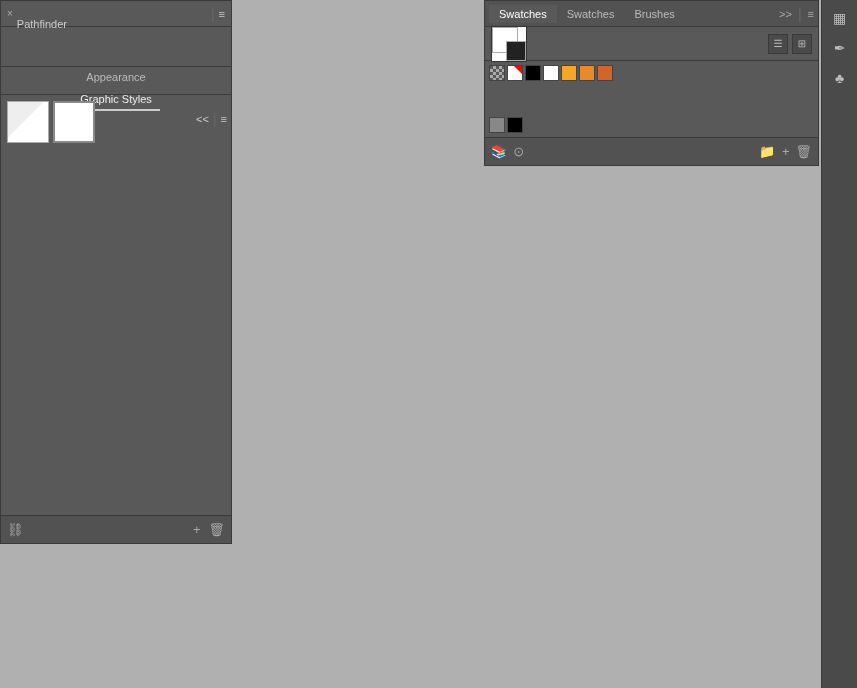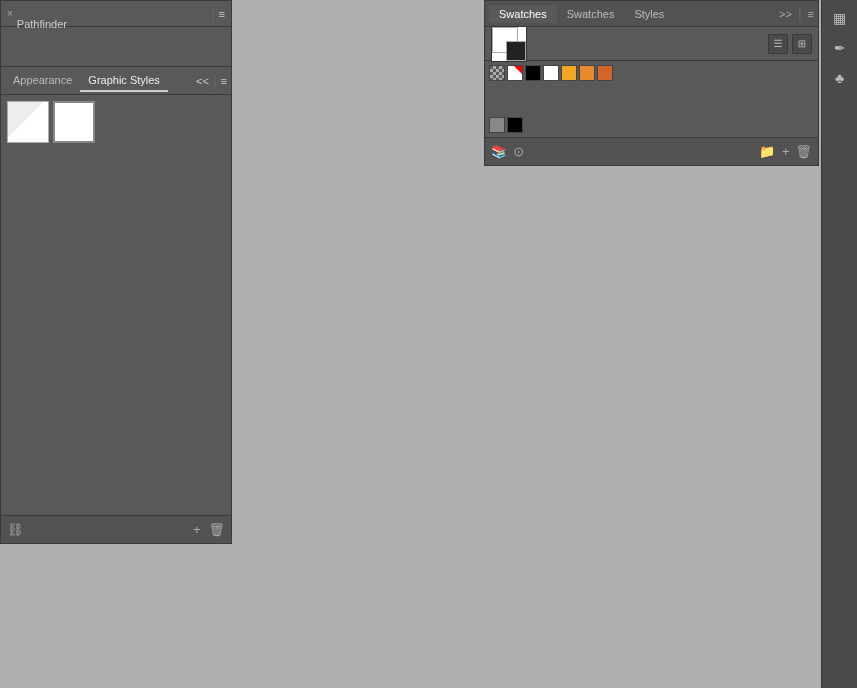--- a/index.html
+++ b/index.html
@@ -53,20 +53,21 @@
     }
 
     
     .tabs-bar {
       display: flex;
       align-items: center;
       background: #595959;
       border-bottom: 1px solid #3a3a3a;
       padding: 0 4px;
       height: 28px;
+      flex-direction: column;
     }
     .tab-item {
       padding: 4px 8px;
       cursor: pointer;
       color: #bbb;
       font-size: 11px;
       border-bottom: 2px solid transparent;
     }
     .tab-item.active {
       color: #eee;
@@ -337,21 +338,21 @@
     <span class="bottom-icon">+</span>
     <span class="bottom-icon">🗑</span>
   </div>
 </div>
 
 <div class="right-panel">
 
   <div class="swatches-tabs">
     <div class="swatches-tab active">Swatches</div>
     <div class="swatches-tab">Swatches</div>
-    <div class="swatches-tab">Styles</div>
+    <div class="swatches-tab">Brushes</div>
     <div class="tab-right-controls">
       <span>&gt;&gt;</span>
       <span class="pipe-divider">|</span>
       <span>≡</span>
     </div>
   </div>
 
   <div class="swatches-toolbar">
 
     <div class="swatch-large">

